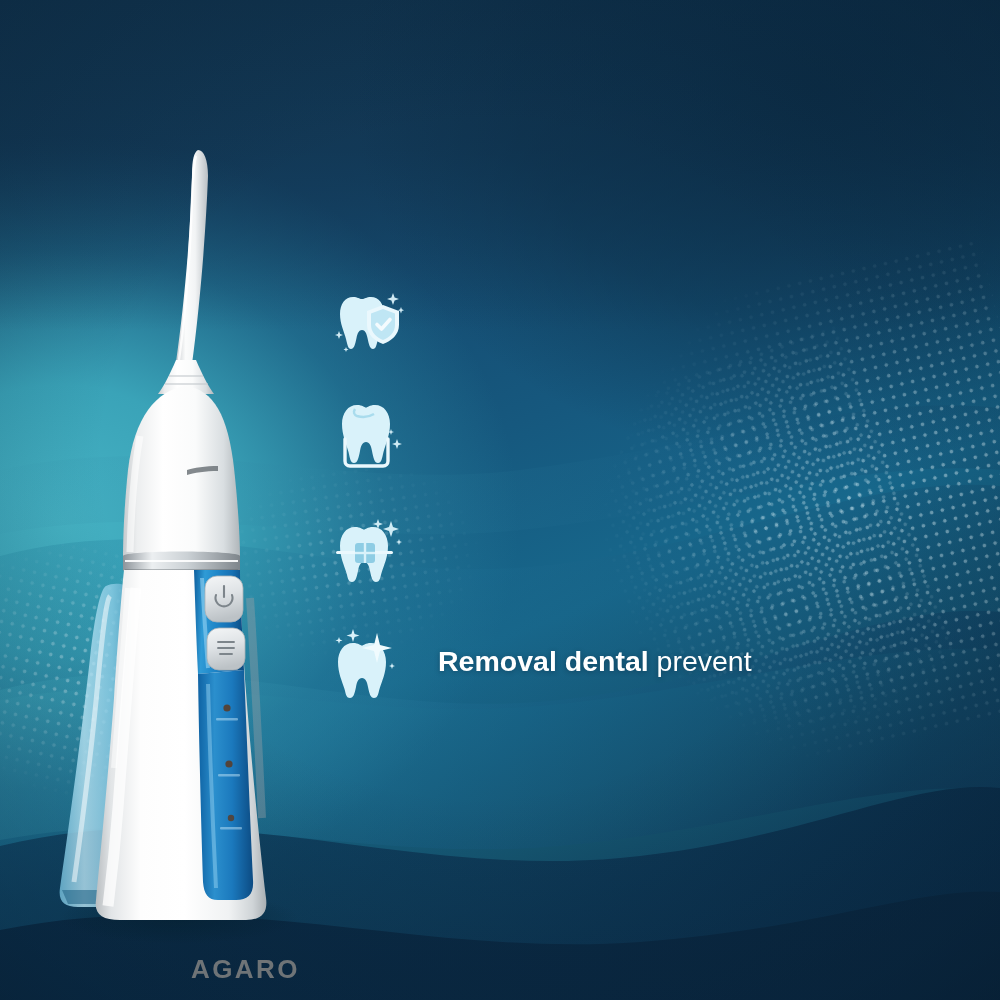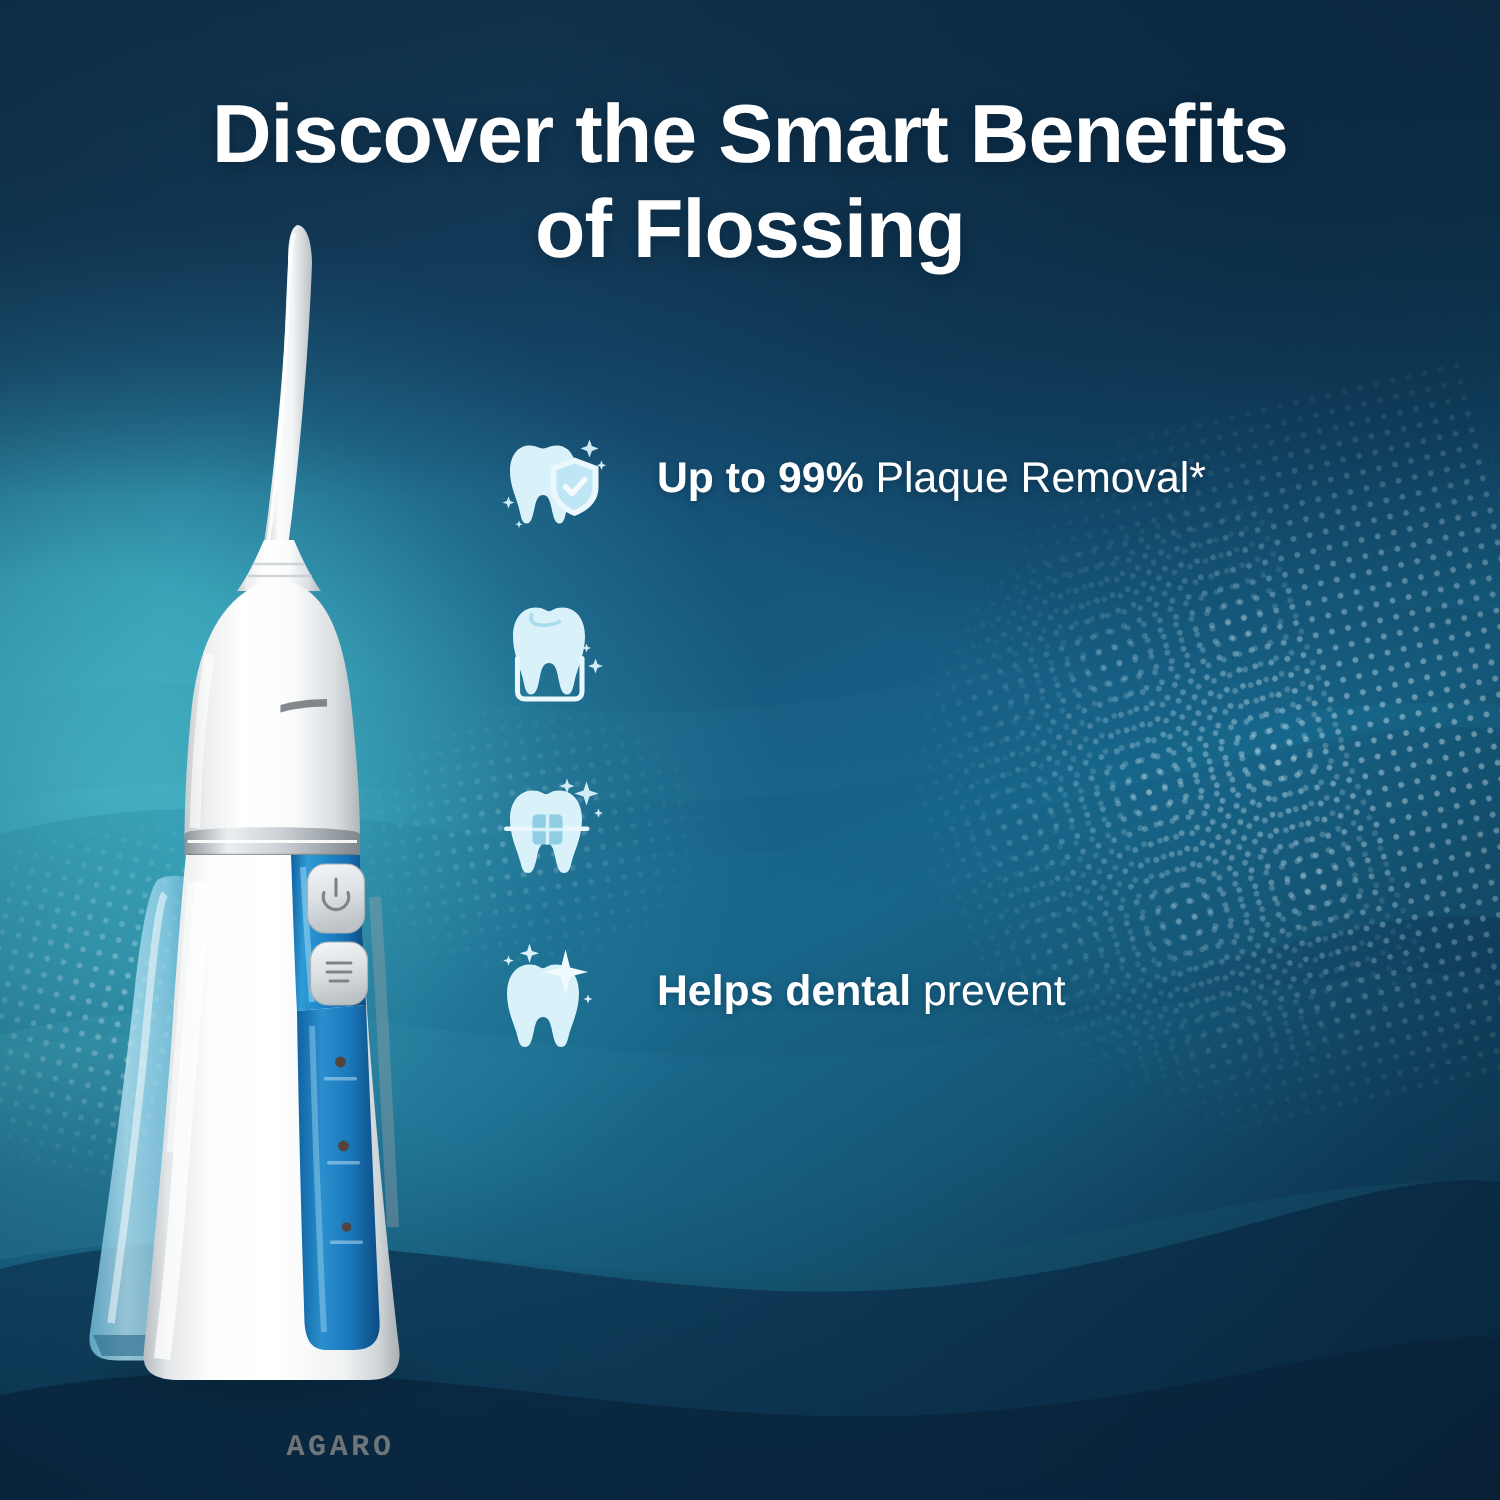--- a/index.html
+++ b/index.html
@@ -137,25 +137,25 @@
     left: 28px;
     top: 118px;
     width: 300px;
     height: 830px;
   }
   .product svg { display: block; }
   .brand-wordmark {
     position: absolute;
     left: 163px;
     top: 836px;
-    font-size: 20px;
+    font-size: 26px;
     font-weight: bold;
     letter-spacing: 2.4px;
     color: #6f7477;
-    font-family: Liberation Mono, monospace;
+    font-family: Liberation Sans, sans-serif;
   }
 </style>
 </head>
 <body>
 
 <div id="stage">
 
   <div class="bg-base"></div>
   <div class="bg-topdark"></div>
   <div class="bg-corner-dark"></div>
@@ -192,24 +192,20 @@
     <path d="M0,846 C220,792 400,878 620,858 C800,842 910,778 1000,788 L1000,1000 L0,1000 Z" fill="url(#wv3)"></path>
     <path d="M0,930 C230,884 420,958 640,942 C820,929 920,886 1000,892 L1000,1000 L0,1000 Z" fill="url(#wv4)"></path>
   </svg>
 
   <div class="dots dots-right"></div>
   <div class="dots dots-right2"></div>
   <div class="dots dots-left"></div>
   <div class="dots dots-midleft"></div>
   <div class="bg-vignette"></div>
 
-  <div class="heading">
-    <span>Discover the Smart Benefits</span>
-    <span class="l2">of Flossing</span>
-  </div>
 
   <div class="product">
     <svg width="300" height="830" viewBox="0 0 300 830">
       <defs>
         <linearGradient id="bodyG" x1="0" y1="0" x2="1" y2="0">
           <stop offset="0%" stop-color="#b9bdc0"></stop>
           <stop offset="9%" stop-color="#e2e5e7"></stop>
           <stop offset="26%" stop-color="#fdfdfd"></stop>
           <stop offset="52%" stop-color="#ffffff"></stop>
           <stop offset="78%" stop-color="#f0f2f3"></stop>
@@ -342,23 +338,20 @@
           <path d="M52,24 L68,30 L68,44 C68,54 60,60 52,63 C44,60 36,54 36,44 L36,30 Z" fill="#eaf8fd"></path>
           <path d="M52,28 L64,32.5 L64,44 C64,51.5 58,56.5 52,59 C46,56.5 40,51.5 40,44 L40,32.5 Z" fill="#bfe6f4"></path>
           <path d="M46,43.5 L50.5,48 L59,38.5" stroke="#f4fbfe" stroke-width="3.6" fill="none" stroke-linecap="round" stroke-linejoin="round"></path>
           <g opacity="0.95">
             <path d="M62,12 L63.6,16.4 L68,18 L63.6,19.6 L62,24 L60.4,19.6 L56,18 L60.4,16.4 Z"></path>
             <path d="M70,26 L70.9,28.3 L73,29.2 L70.9,30.1 L70,32.4 L69.1,30.1 L67,29.2 L69.1,28.3 Z"></path>
             <path d="M8,50 L9.1,53 L12,54 L9.1,55 L8,58 L6.9,55 L4,54 L6.9,53 Z"></path>
             <path d="M15,66 L15.7,67.8 L17.5,68.5 L15.7,69.2 L15,71 L14.3,69.2 L12.5,68.5 L14.3,67.8 Z"></path>
           </g>
         </svg>
-      </div>
-      <div class="benefit-text">
-        <span class="b">Up to 99%</span><span class="r"> Plaque Removal*</span>
       </div>
     </div>
 
     <div class="benefit">
       <div class="benefit-icon">
         <svg width="76" height="76" viewBox="0 0 76 76" fill="#d9f2fa">
           <path d="M26,10 C17,10 11,18 11,29 C11,40 15,48 17.5,57 C19,63.5 19.5,68 23,68 C26.5,68 27.5,63.5 29,56 C30,50.5 31.5,47 35,47 C38.5,47 40,50.5 41,56 C42.5,63.5 43.5,68 47,68 C50.5,68 51,63.5 52.5,57 C55,48 59,40 59,29 C59,18 53,10 44,10 C38,10 37,12.5 35,12.5 C33,12.5 32,10 26,10 Z"></path>
           <path d="M24,14 C22,17 23,20 26,21 C31,22.5 38,22 43,19" fill="none" stroke="#9cd6ea" stroke-width="2.4" opacity="0.8"></path>
           <path d="M14,44 L14,66 C14,69 16,71 19,71 L52,71 C55,71 57,69 57,66 L57,44" fill="none" stroke="#eaf8fd" stroke-width="3.4" stroke-linecap="round"></path>
           <g opacity="0.95">
@@ -392,19 +385,19 @@
       <div class="benefit-icon">
         <svg width="76" height="76" viewBox="0 0 76 76" fill="#d9f2fa">
           <path d="M22,20 C13,20 7,28 7,39 C7,50 11,58 13.5,66 C15,72 15.5,75 19,75 C22.5,75 23.5,71 25,64 C26,58.5 27.5,55 31,55 C34.5,55 36,58.5 37,64 C38.5,71 39.5,75 43,75 C46.5,75 47,72 48.5,66 C51,58 55,50 55,39 C55,28 49,20 40,20 C34,20 33,22.5 31,22.5 C29,22.5 28,20 22,20 Z"></path>
           <path d="M46,10 L49,22 L61,25 L49,28 L46,40 L43,28 L31,25 L43,22 Z" fill="#f0fbfe"></path>
           <path d="M22,6 L23.6,11 L28.5,12.5 L23.6,14 L22,19 L20.4,14 L15.5,12.5 L20.4,11 Z"></path>
           <path d="M8,14 L8.9,16.5 L11.5,17.4 L8.9,18.3 L8,20.8 L7.1,18.3 L4.5,17.4 L7.1,16.5 Z"></path>
           <path d="M61,40 L61.8,42.2 L64,43 L61.8,43.8 L61,46 L60.2,43.8 L58,43 L60.2,42.2 Z"></path>
         </svg>
       </div>
       <div class="benefit-text">
-        <span class="b">Helps dental</span><span class="r"> prevent</span>
+        <span class="b">Removal dental</span><span class="r"> prevent</span>
       </div>
     </div>
 
 
   </div>
 </div>
 
 </body></html>

